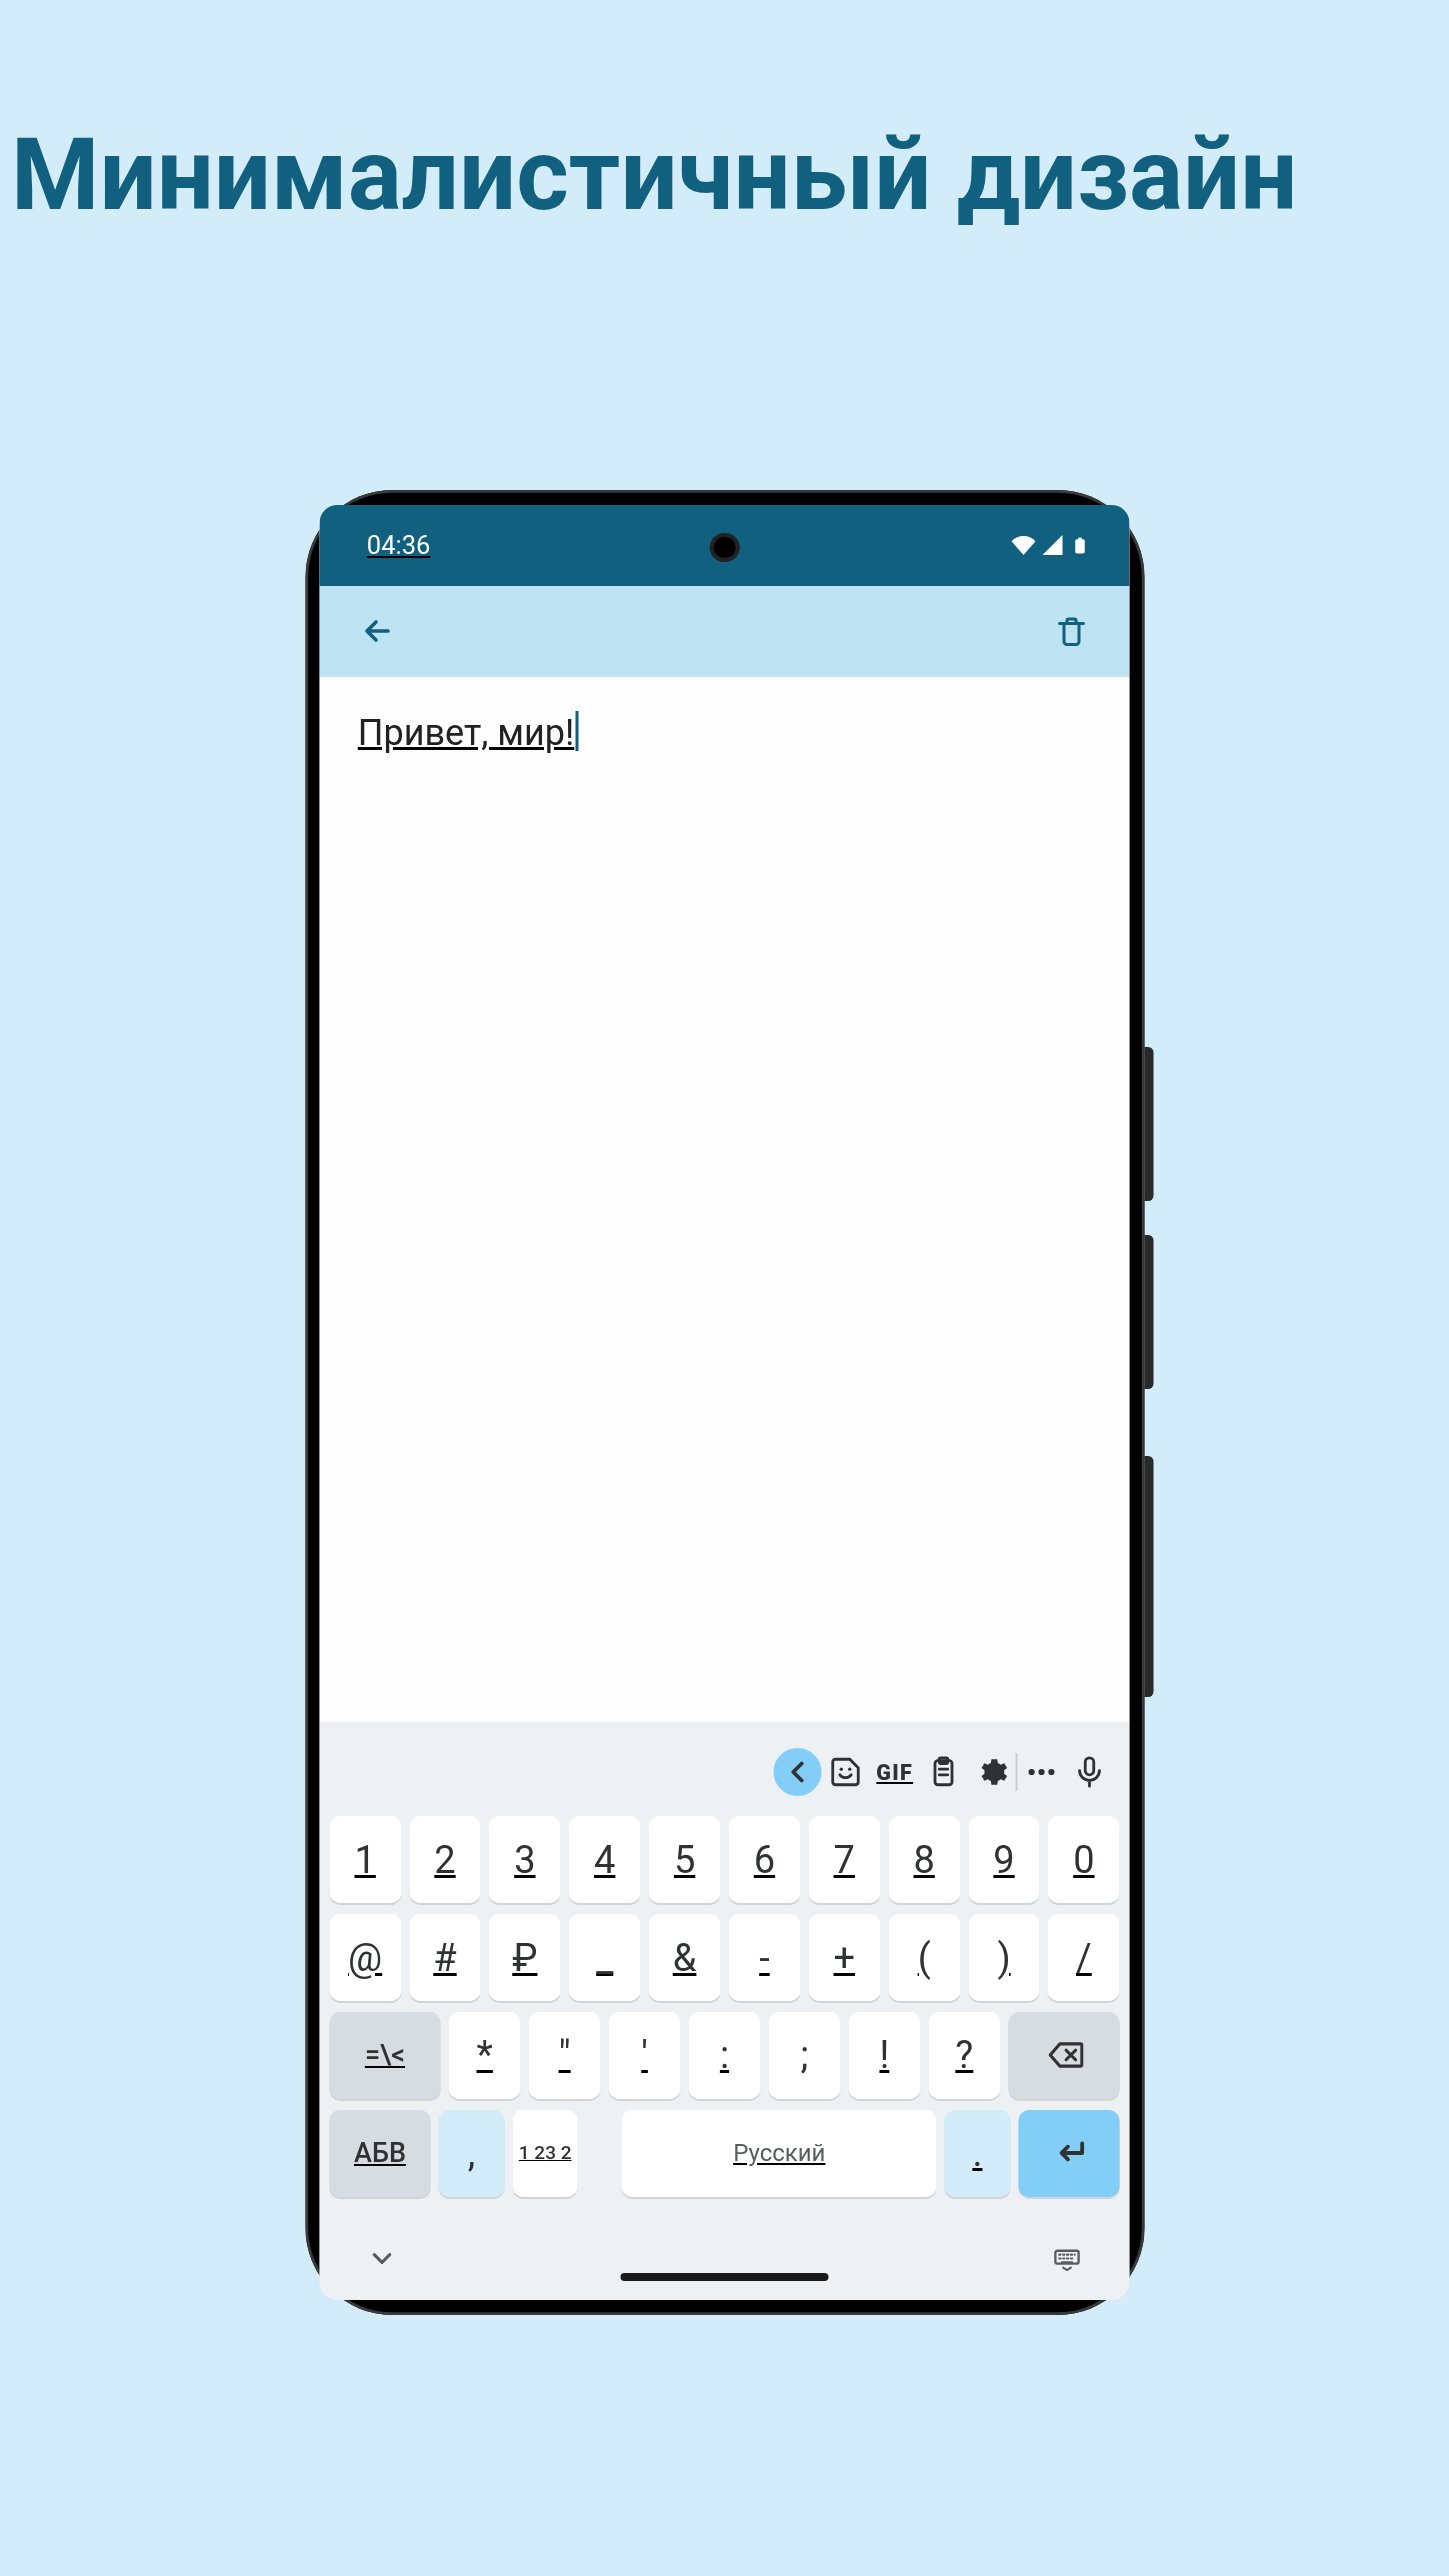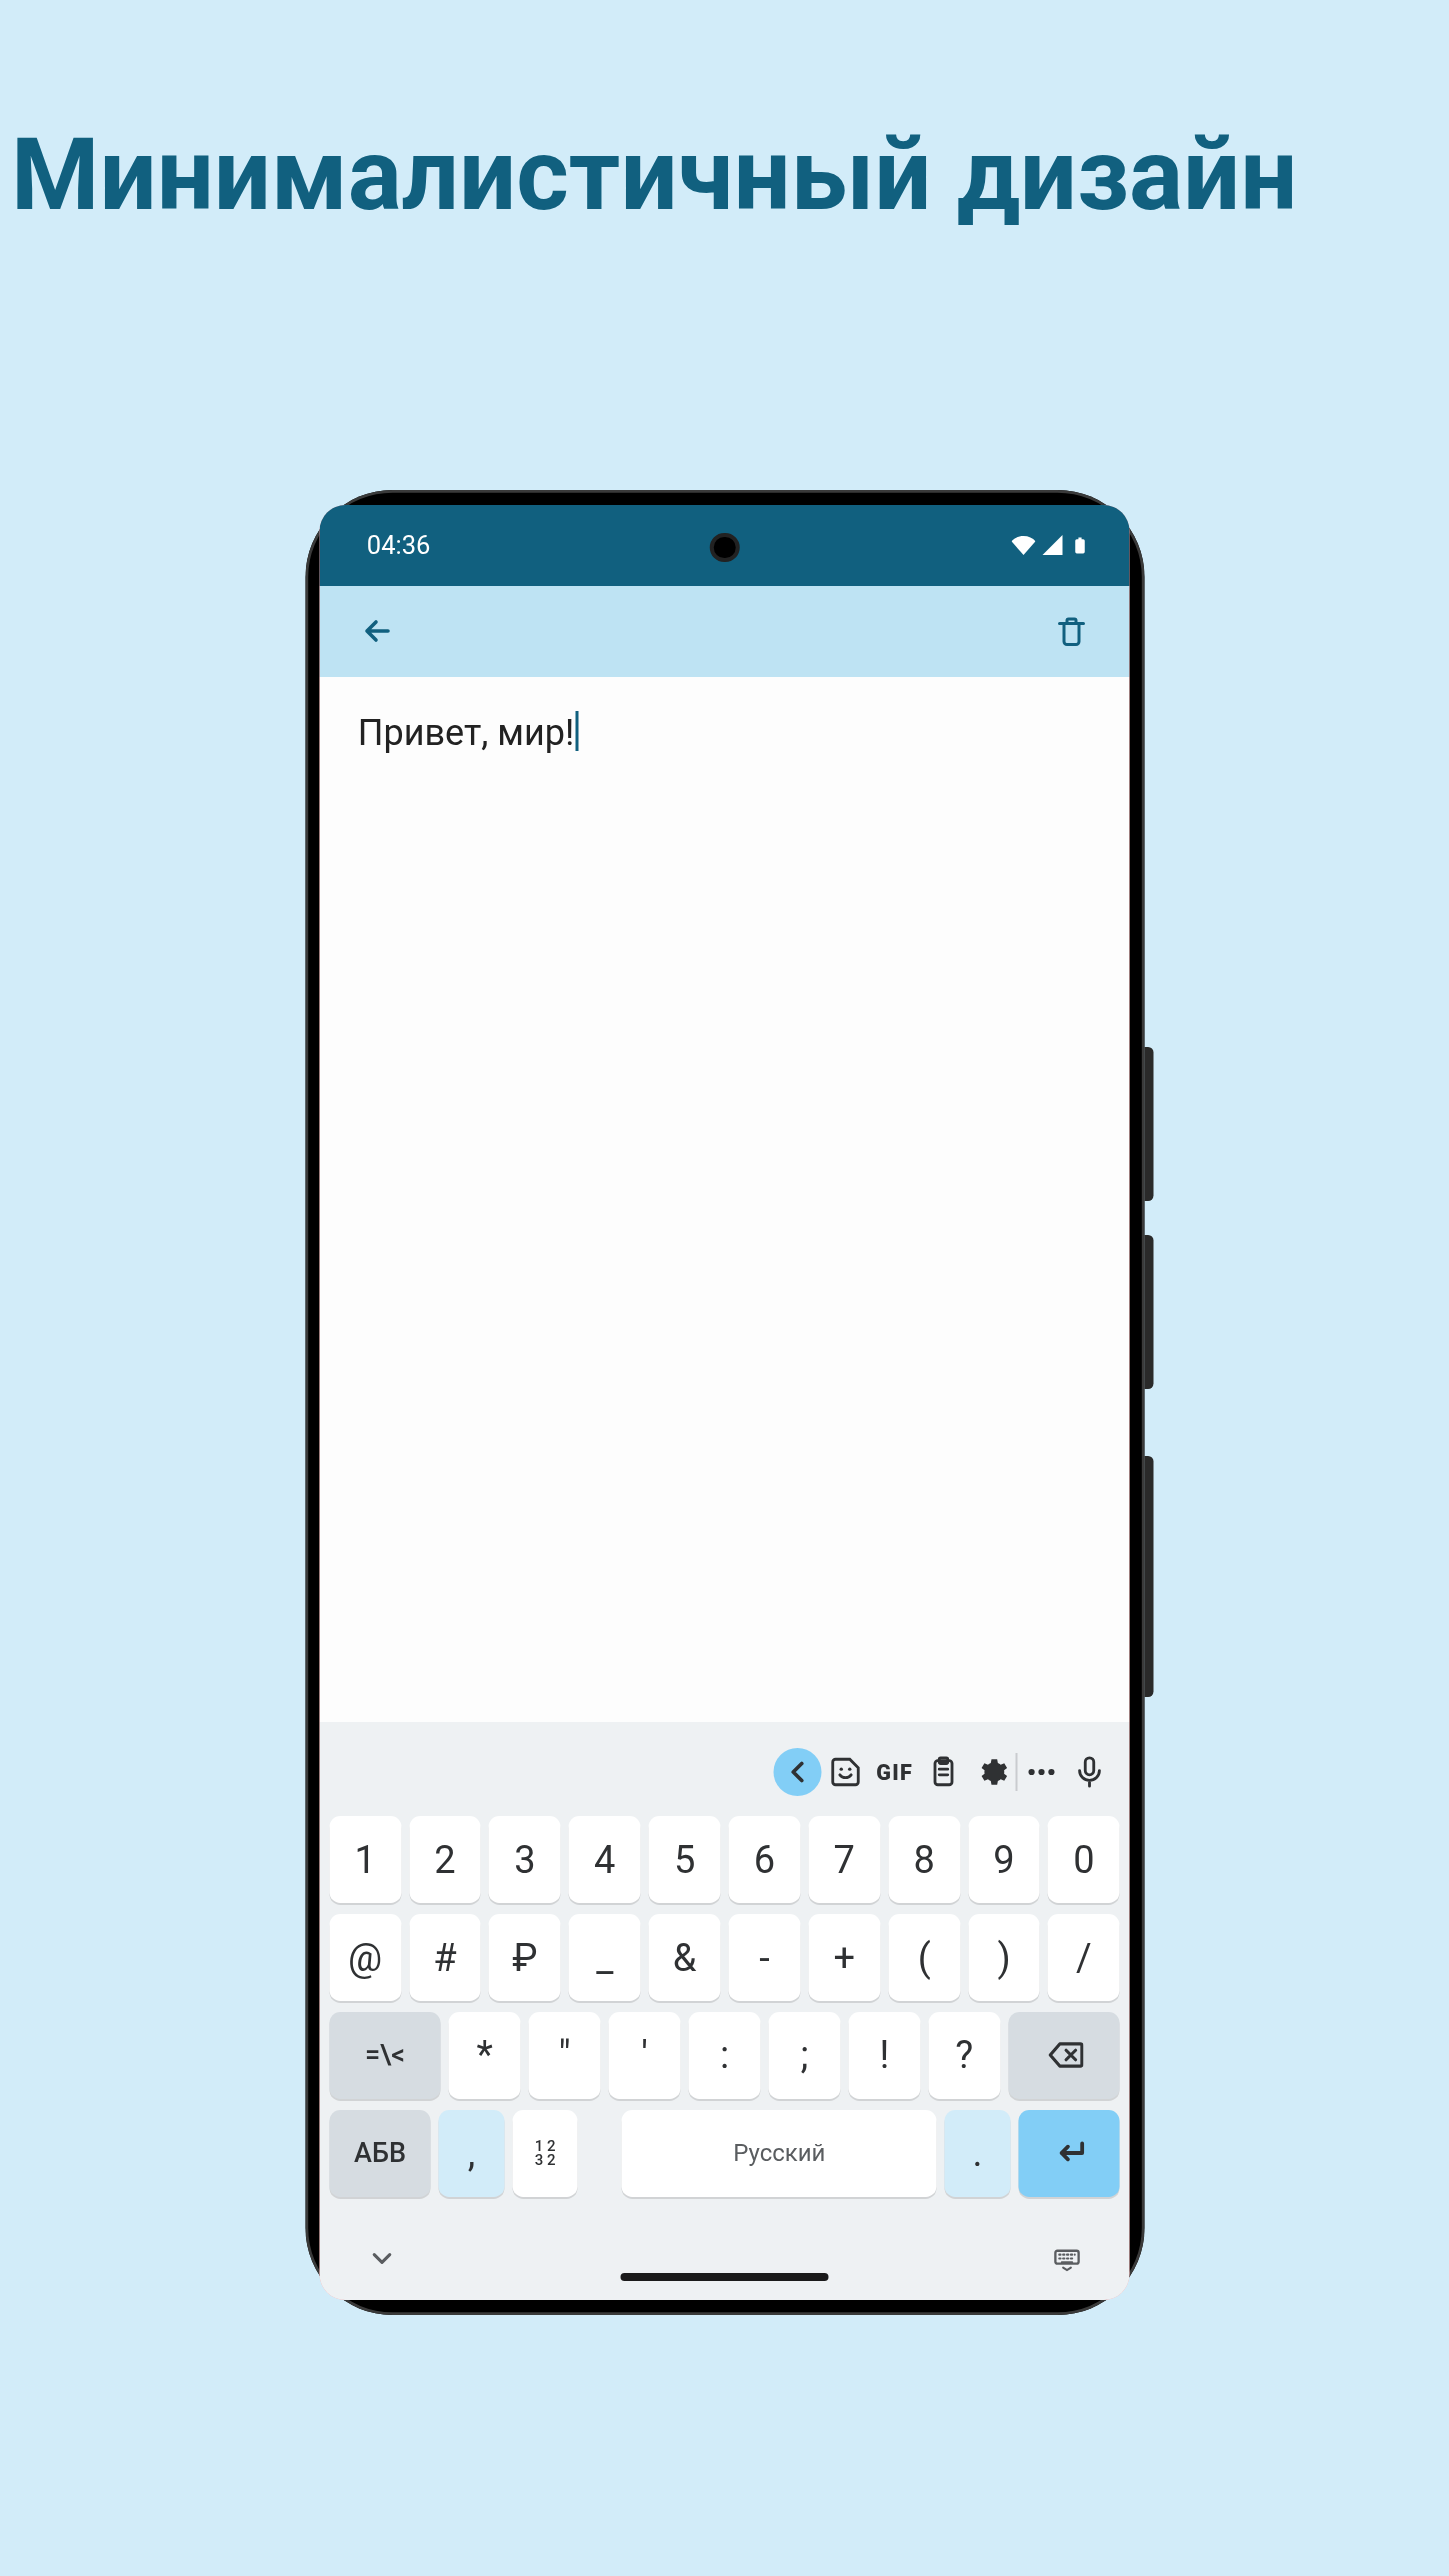--- a/index.html
+++ b/index.html
@@ -41,26 +41,27 @@
     width: 9.4px;
     background: #2a2a2a;
     border-radius: 0 5.4px 5.4px 0;
   }
   .side-btn.b1 { top: 557px; height: 154px; }
   .side-btn.b2 { top: 745px; height: 154px; }
   .side-btn.b3 { top: 966px; height: 241px; }
   .screen {
     width: 100%;
     height: 100%;
-    background: #fca5a5;
-    border-radius: 26px;
+    background: #e5e5e5;
+    border-radius: 18px;
     overflow: hidden;
     display: flex;
     flex-direction: column;
     position: relative;
+    text-decoration: underline;
   }
   .camera {
     position: absolute;
     top: 28px; left: 50%;
     transform: translateX(-50%);
     width: 29.5px; height: 29.5px;
     background: #000;
     border-radius: 50%;
     border: 4px solid #222;
     z-index: 10;
@@ -151,22 +152,22 @@
     cursor: pointer;
     position: relative;
   }
   .key.fn { background: #d6dce1; }
   .key.accent { background: #82cef6; }
   .key.accent2 { background: #d2ecf9; }
   .key.wide15 { flex: 1.55; }
   .key.space { flex: 4.8; font-size: 24px; color: #5a5d60; margin-left: 36px; }
   .key.small-label { font-size: 27px; font-weight: 500; }
   .key .stack {
-    display: flex; flex-direction: column; line-height: 0.95;
-    font-size: 15px; font-weight: 500; align-items: flex-end;
+    display: flex; flex-direction: row; line-height: 0.95;
+    font-size: 19px; font-weight: 500; align-items: flex-end;
   }
   .key svg { width: 38px; height: 38px; }
   
   .nav-bar {
     height: 81px;
     background: #eef1f3;
     display: flex;
     align-items: center;
     justify-content: space-between;
     padding: 0 47px;

